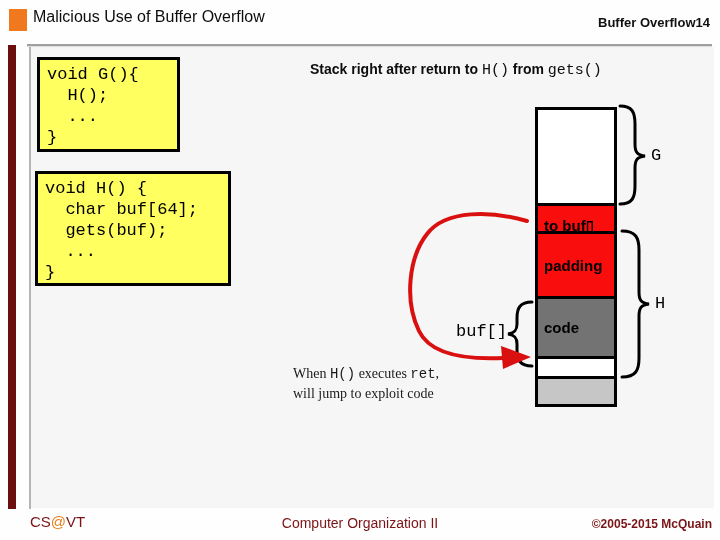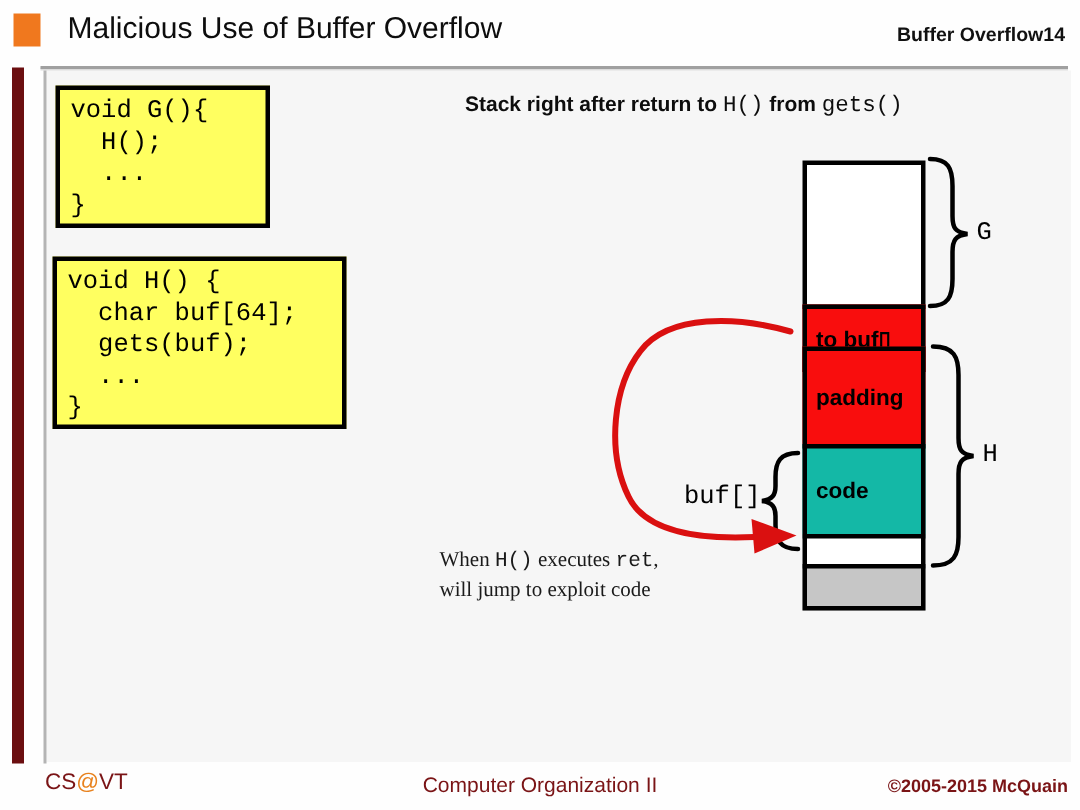--- a/index.html
+++ b/index.html
@@ -4,21 +4,21 @@
 <style>
   html,body{margin:0;padding:0;background:#ffffff;}
   #slide{position:relative;width:720px;height:540px;background:#fefefe;
          font-family:"Liberation Sans",sans-serif;overflow:hidden;}
 
   .content-bg{position:absolute;left:31px;top:47px;width:683px;height:461px;
               background:#f6f6f6;}
 
   
   .orange-square{position:absolute;left:9px;top:9px;width:18px;height:22px;background:#f0781e;}
-  .slide-title{position:absolute;left:45px;top:8px;font-size:20px;color:#0d0d0d;letter-spacing:0px;}
+  .slide-title{position:absolute;left:33px;top:8px;font-size:16px;color:#0d0d0d;letter-spacing:0px;}
   .page-ref{position:absolute;right:10px;top:15px;font-size:13px;font-weight:700;color:#111;}
   .page-ref .num{margin-left:0;}
   .title-rule{position:absolute;left:27px;top:44px;width:685px;height:2px;background:#a0a0a0;
               box-shadow:0 1px 0 #dcdcdc;}
   .maroon-bar{position:absolute;left:8px;top:45px;width:8px;height:464px;background:#6b0e10;}
   .v-rule{position:absolute;left:29px;top:47px;width:2px;height:462px;background:#b4b4b4;}
 
   
   .code-box{position:absolute;background:#ffff60;border:3px solid #000;box-sizing:border-box;
             font-family:"Liberation Mono",monospace;font-size:17px;line-height:21px;color:#000;
@@ -29,21 +29,21 @@
 
   
   .caption{position:absolute;left:310px;top:61px;font-size:14px;font-weight:700;color:#0d0d0d;}
   .caption .mono{font-family:"Liberation Mono",monospace;font-weight:400;font-size:15px;}
 
   
   .stack-cell{position:absolute;left:535px;width:82px;box-sizing:border-box;border:3px solid #000;}
   .cell-frameG{top:107px;height:99px;background:#ffffff;}
   .cell-tobuf {top:203px;height:45px;background:#f90d0d;}
   .cell-padding{top:231px;height:68px;background:#f90d0d;}
-  .cell-code {top:296px;height:63px;background:#14b8a6;}
+  .cell-code {top:296px;height:63px;background:#737373;}
   .cell-white{top:356px;height:23px;background:#ffffff;}
   .cell-old  {top:376px;height:31px;background:#c6c6c6;}
   .cell-label{font-weight:700;font-size:15px;color:#000;padding-left:6px;
               display:flex;align-items:center;height:100%;}
 
   
   .mono-label{position:absolute;font-family:"Liberation Mono",monospace;font-size:17px;color:#000;}
   .label-g{left:651px;top:146px;}
   .label-h{left:655px;top:294px;}
   .label-buf{left:456px;top:322px;}

